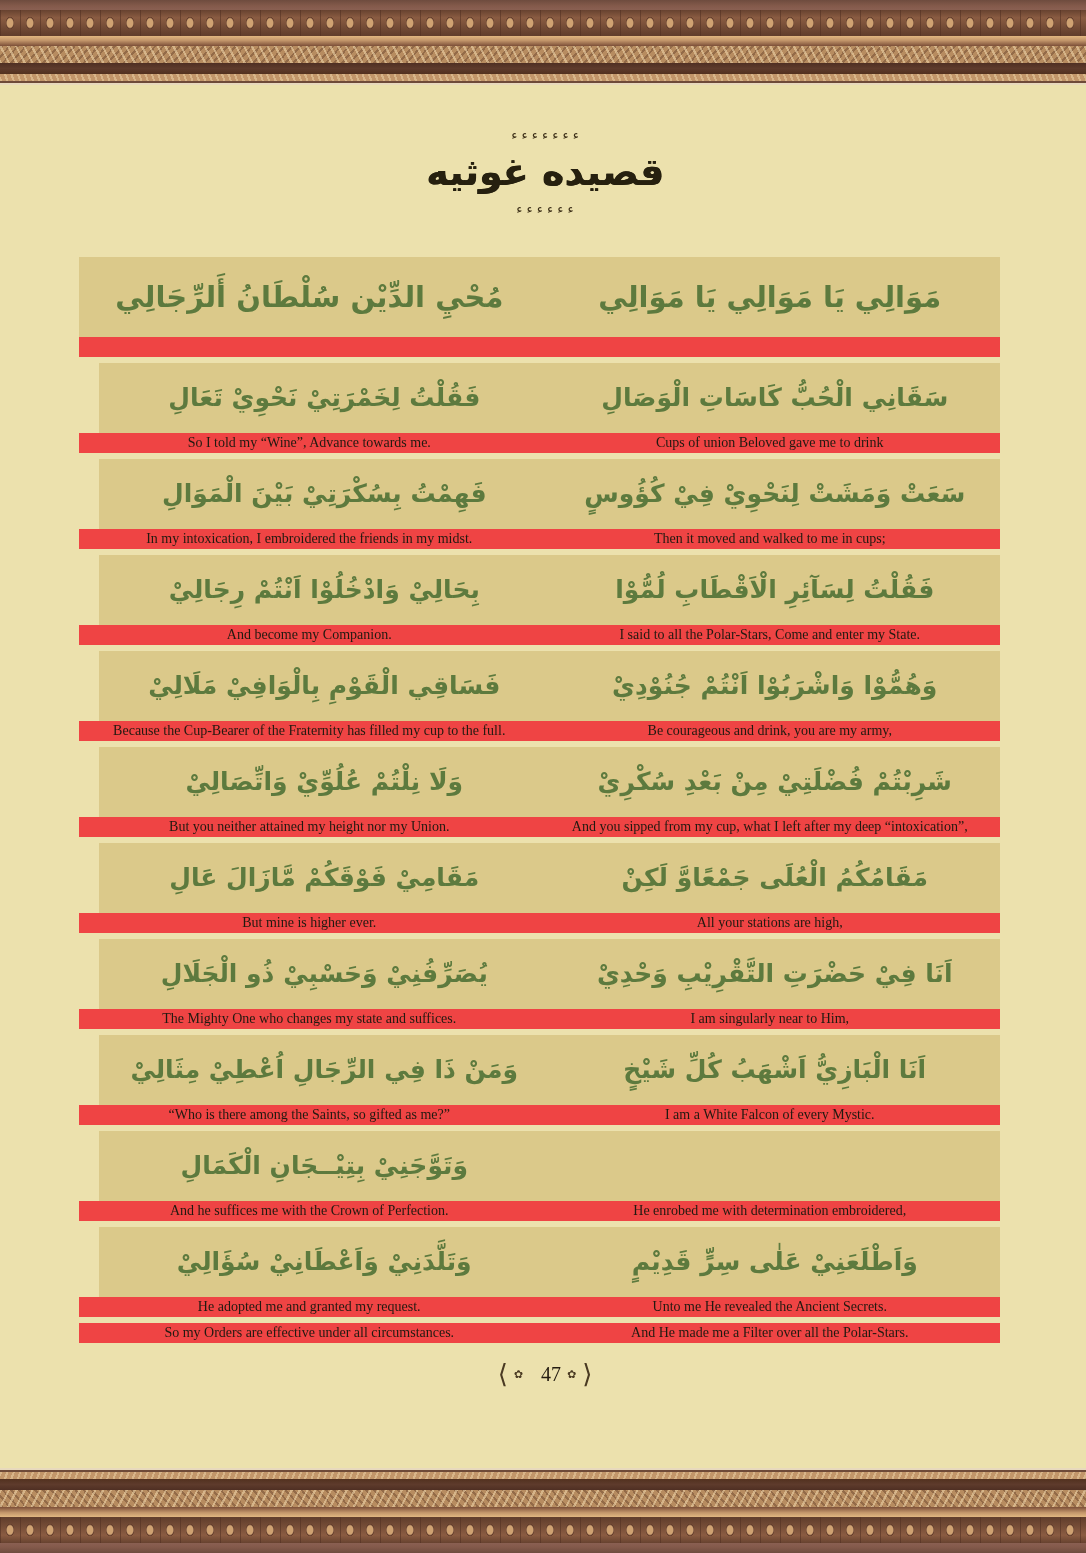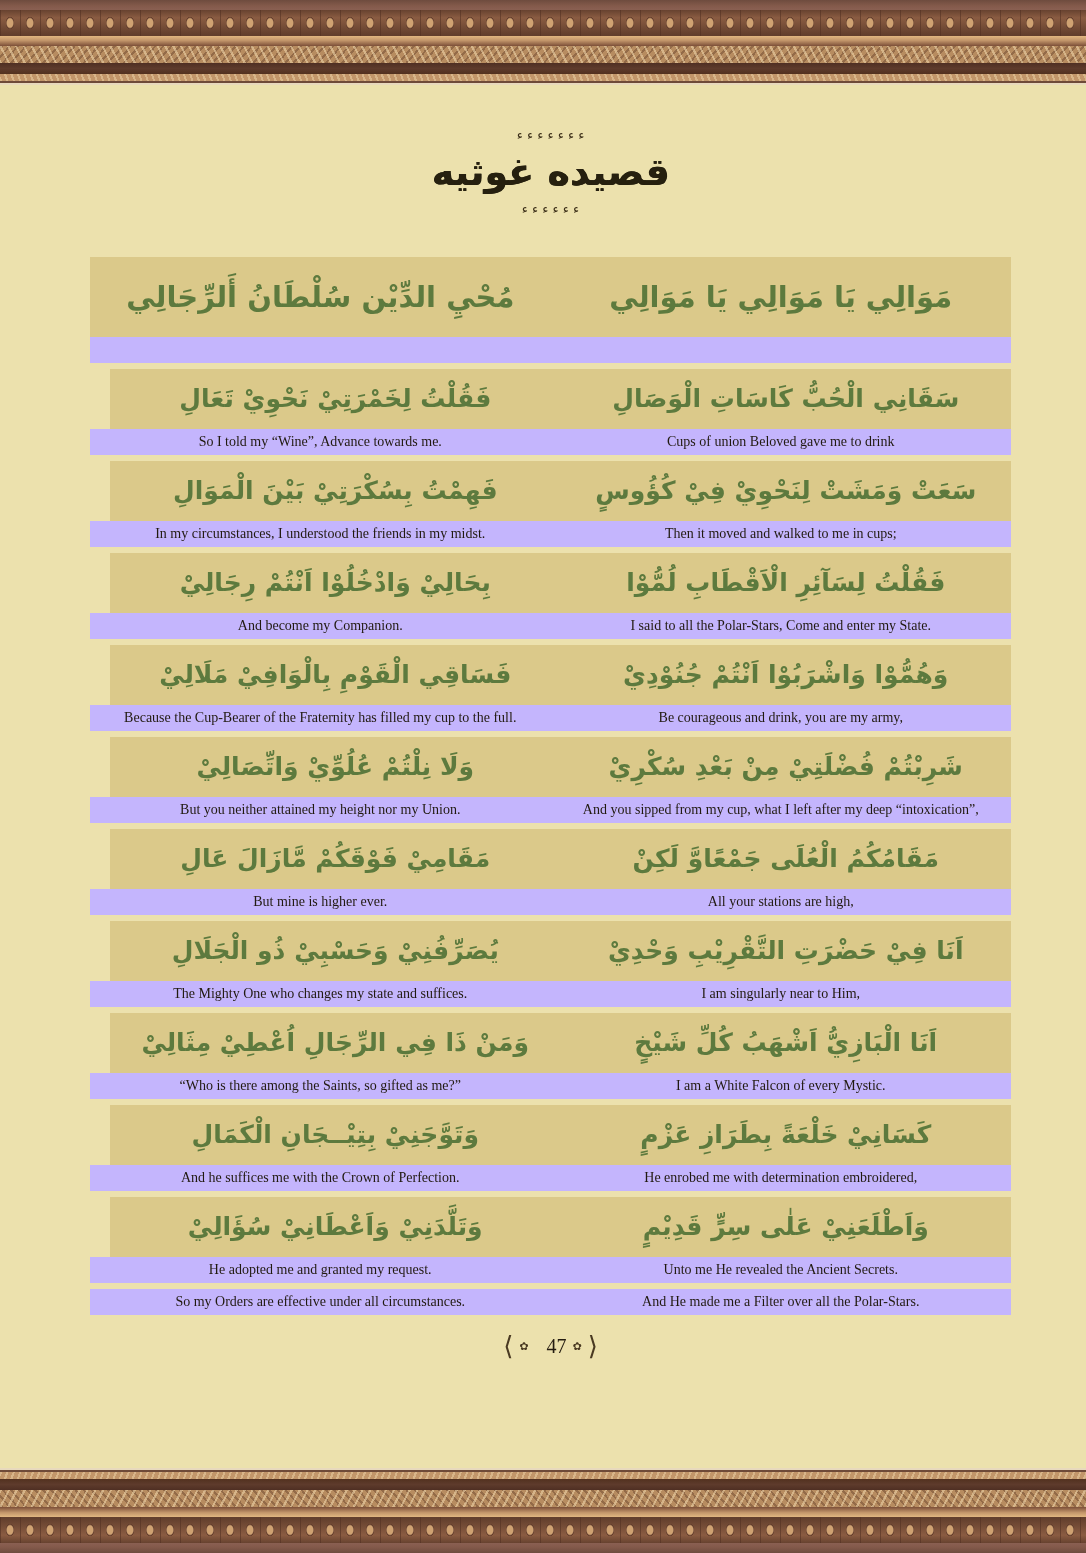--- a/index.html
+++ b/index.html
@@ -32,38 +32,38 @@
       repeating-linear-gradient(-48deg, rgba(88,52,33,.38) 0 2px, rgba(0,0,0,0) 2px 6px);
   }
   .f5{height:11px;background:linear-gradient(#4f2f23,#5e3b2c 50%,#52311f);}
   .f6{
     height:7px;background-color:#c2966a;
     background-image:repeating-linear-gradient(70deg, rgba(238,212,168,.5) 0 2px, rgba(0,0,0,0) 2px 6px);
   }
   .f7{height:4px;background:linear-gradient(#6e4a38 0 60%, #e8d9bd 60%);}
 
   
-  .content{position:absolute;top:85px;left:15px;right:0;}
+  .content{position:absolute;top:85px;left:4px;right:0;}
 
   .title-block{margin-top:42px;text-align:center;color:#2b2212;}
   .flourish{
     font-family:"DejaVu Sans", sans-serif;
     font-size:13px;letter-spacing:10px;line-height:16px;color:#3a2d16;
   }
   .title-main{
     font-family:"DejaVu Sans", sans-serif;
     font-size:38px;font-weight:bold;line-height:58px;color:#26200f;
     text-shadow:0.5px 0 0 #26200f;
   }
 
   .sheet{width:921px;margin:40px 0 0 75px;}
   .band{background:#dbc98a;display:flex;}
   .band.header-band{height:80px;}
-  .band.verse-band{height:60px;margin-left:20px;}
-  .strip{background:#c4b5fd;height:26px;display:flex;}
+  .band.verse-band{height:70px;margin-left:20px;}
+  .strip{background:#ef4444;height:20px;display:flex;}
   .cell{width:50%;display:flex;align-items:center;justify-content:center;}
   .arabic{
     font-family:"DejaVu Sans", sans-serif;
     direction:rtl;unicode-bidi:isolate;
     color:#5d7a3e;font-weight:bold;text-align:center;
   }
   .header-band .arabic{font-size:29px;line-height:80px;}
   .verse-band .arabic{font-size:25px;line-height:68px;white-space:nowrap;}
   .trans{
     font-family:"Liberation Serif", serif;
@@ -136,21 +136,21 @@
     <div class="band verse-band">
       <div class="cell">
         <div class="arabic">فَهِمْتُ بِسُكْرَتِيْ بَيْنَ الْمَوَالِ</div>
       </div>
       <div class="cell">
         <div class="arabic">سَعَتْ وَمَشَتْ لِنَحْوِيْ فِيْ كُؤُوسٍ</div>
       </div>
     </div>
     <div class="strip">
       <div class="cell">
-        <div class="trans">In my circumstances, I understood the friends in my midst.</div>
+        <div class="trans">In my intoxication, I embroidered the friends in my midst.</div>
       </div>
       <div class="cell">
         <div class="trans">Then it moved and walked to me in cups;</div>
       </div>
     </div>
   </div>
 
   <div class="row">
     <div class="band verse-band">
       <div class="cell">
@@ -262,23 +262,20 @@
       <div class="cell">
         <div class="trans">I am a White Falcon of every Mystic.</div>
       </div>
     </div>
   </div>
 
   <div class="row">
     <div class="band verse-band">
       <div class="cell">
         <div class="arabic">وَتَوَّجَنِيْ بِتِيْــجَانِ الْكَمَالِ</div>
-      </div>
-      <div class="cell">
-        <div class="arabic">كَسَانِيْ خَلْعَةً بِطَرَازِ عَزْمٍ</div>
       </div>
     </div>
     <div class="strip">
       <div class="cell">
         <div class="trans">And he suffices me with the Crown of Perfection.</div>
       </div>
       <div class="cell">
         <div class="trans">He enrobed me with determination embroidered,</div>
       </div>
     </div>

